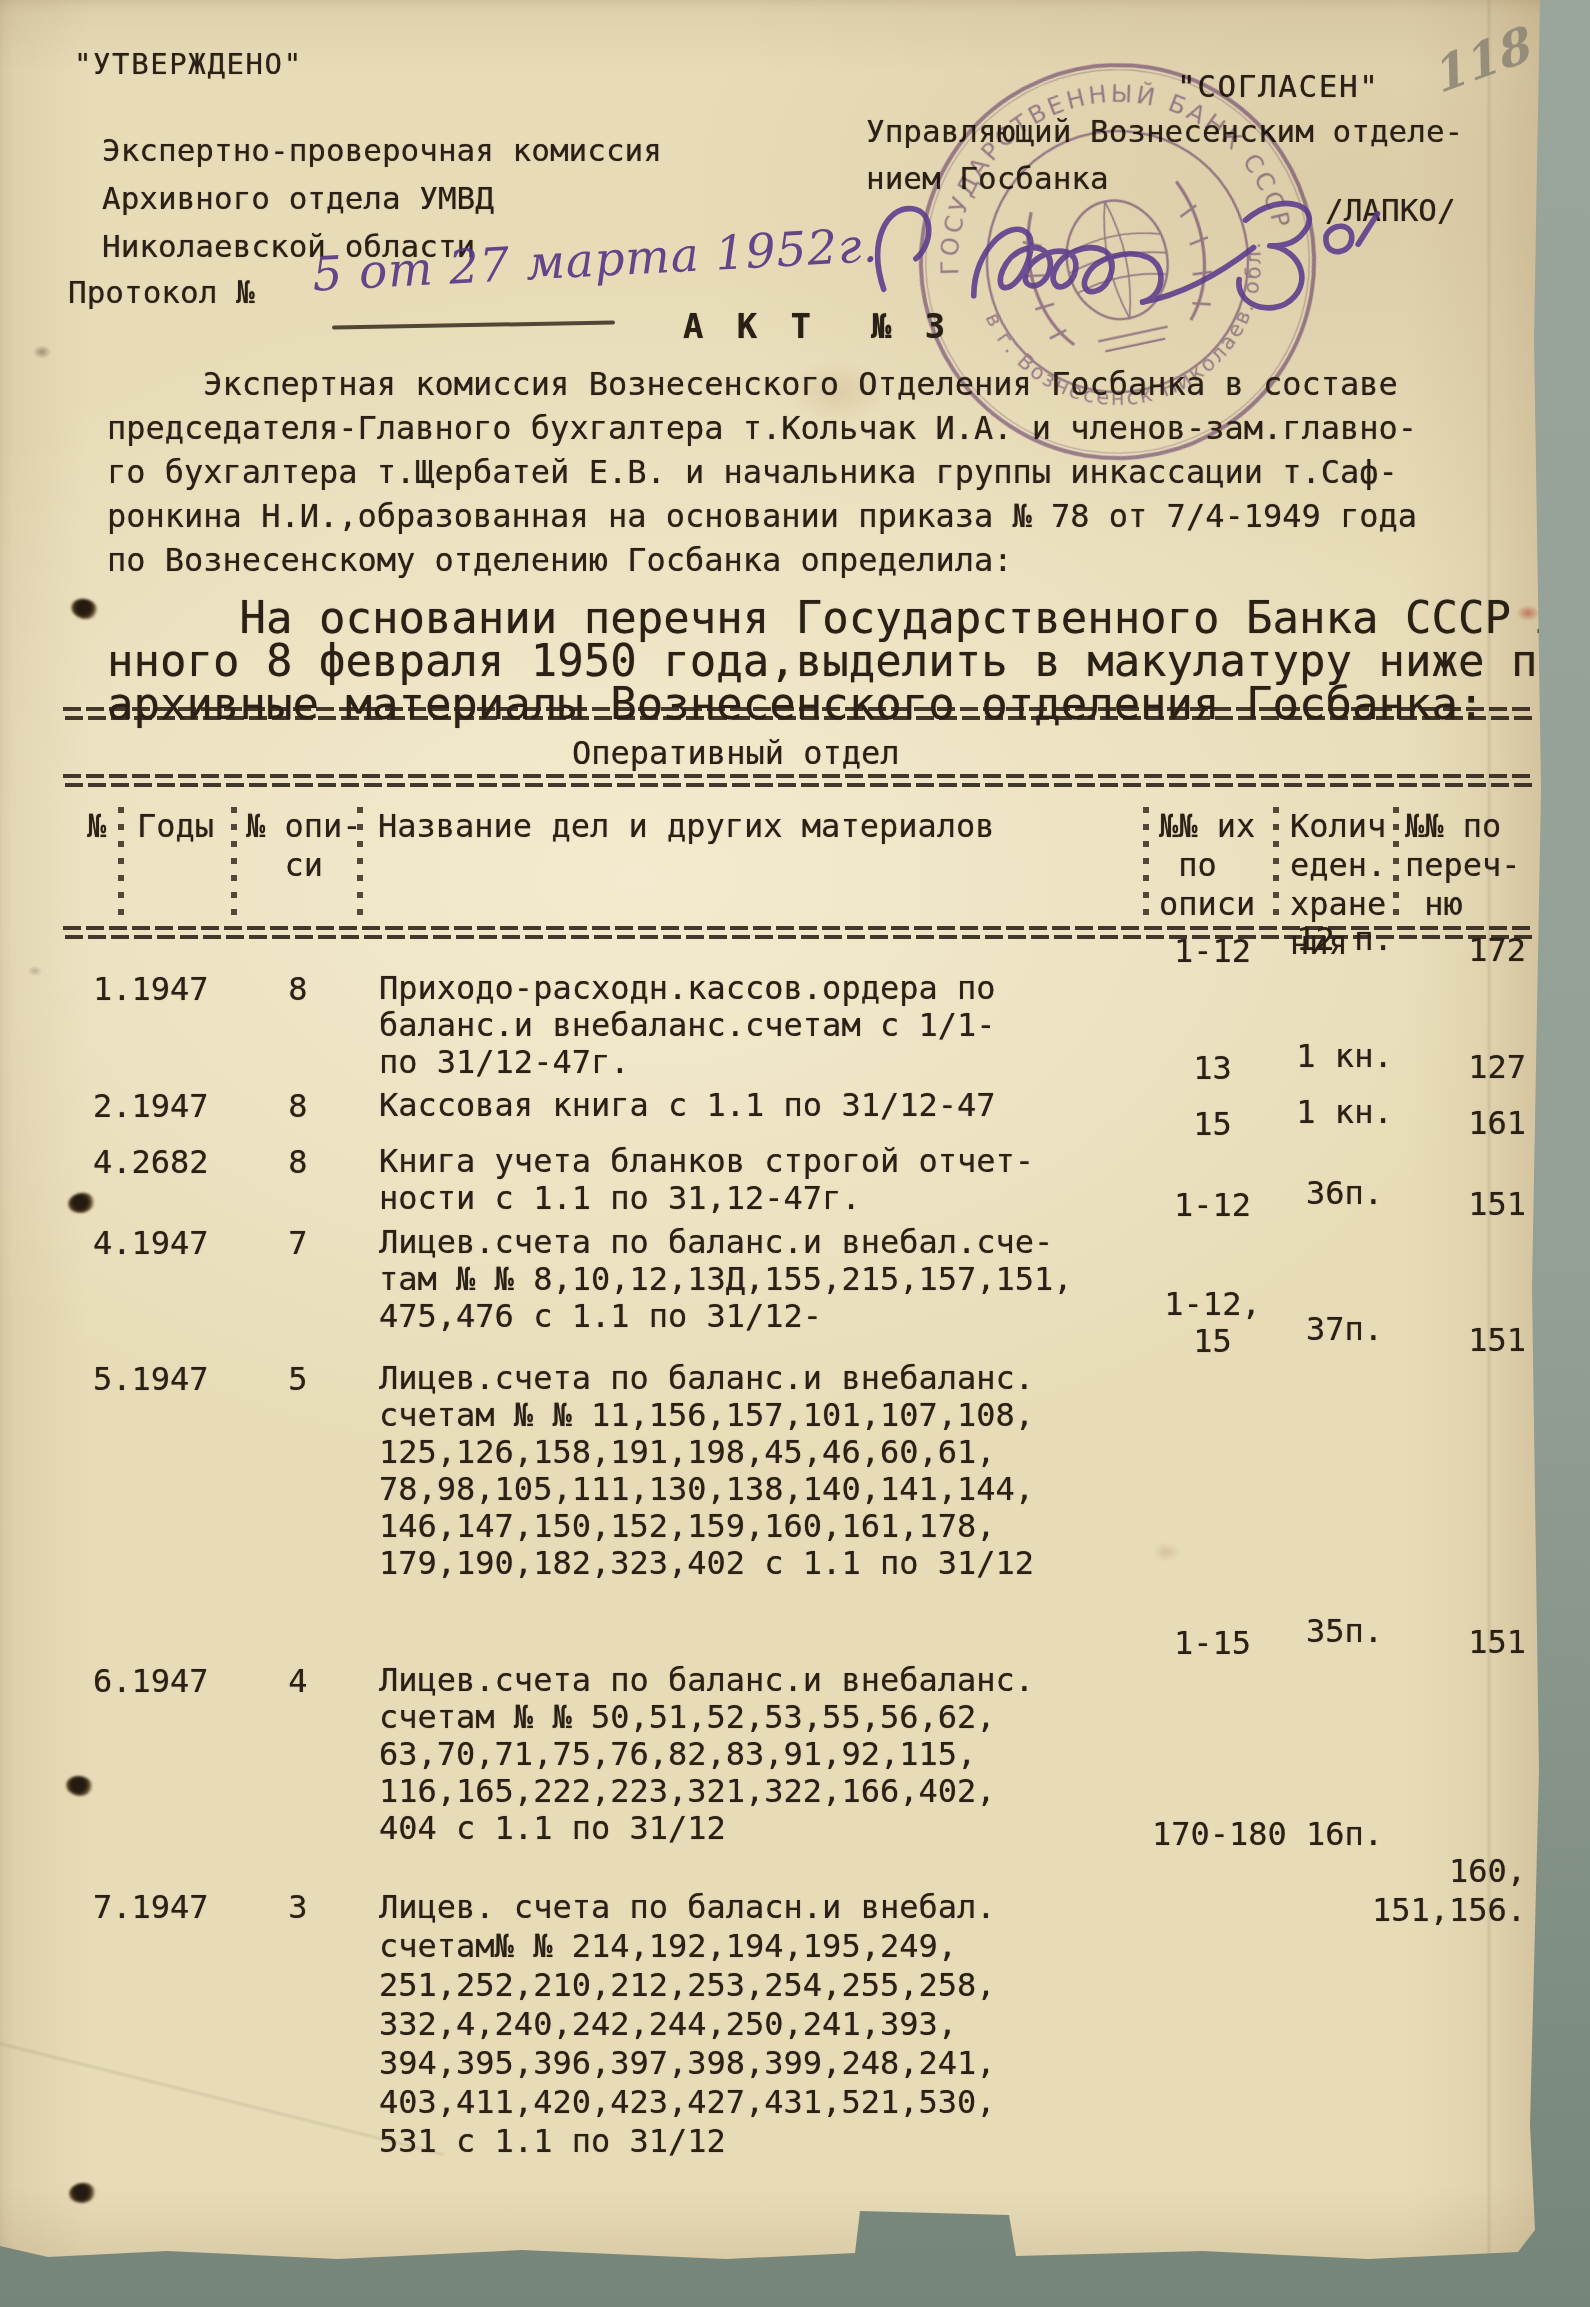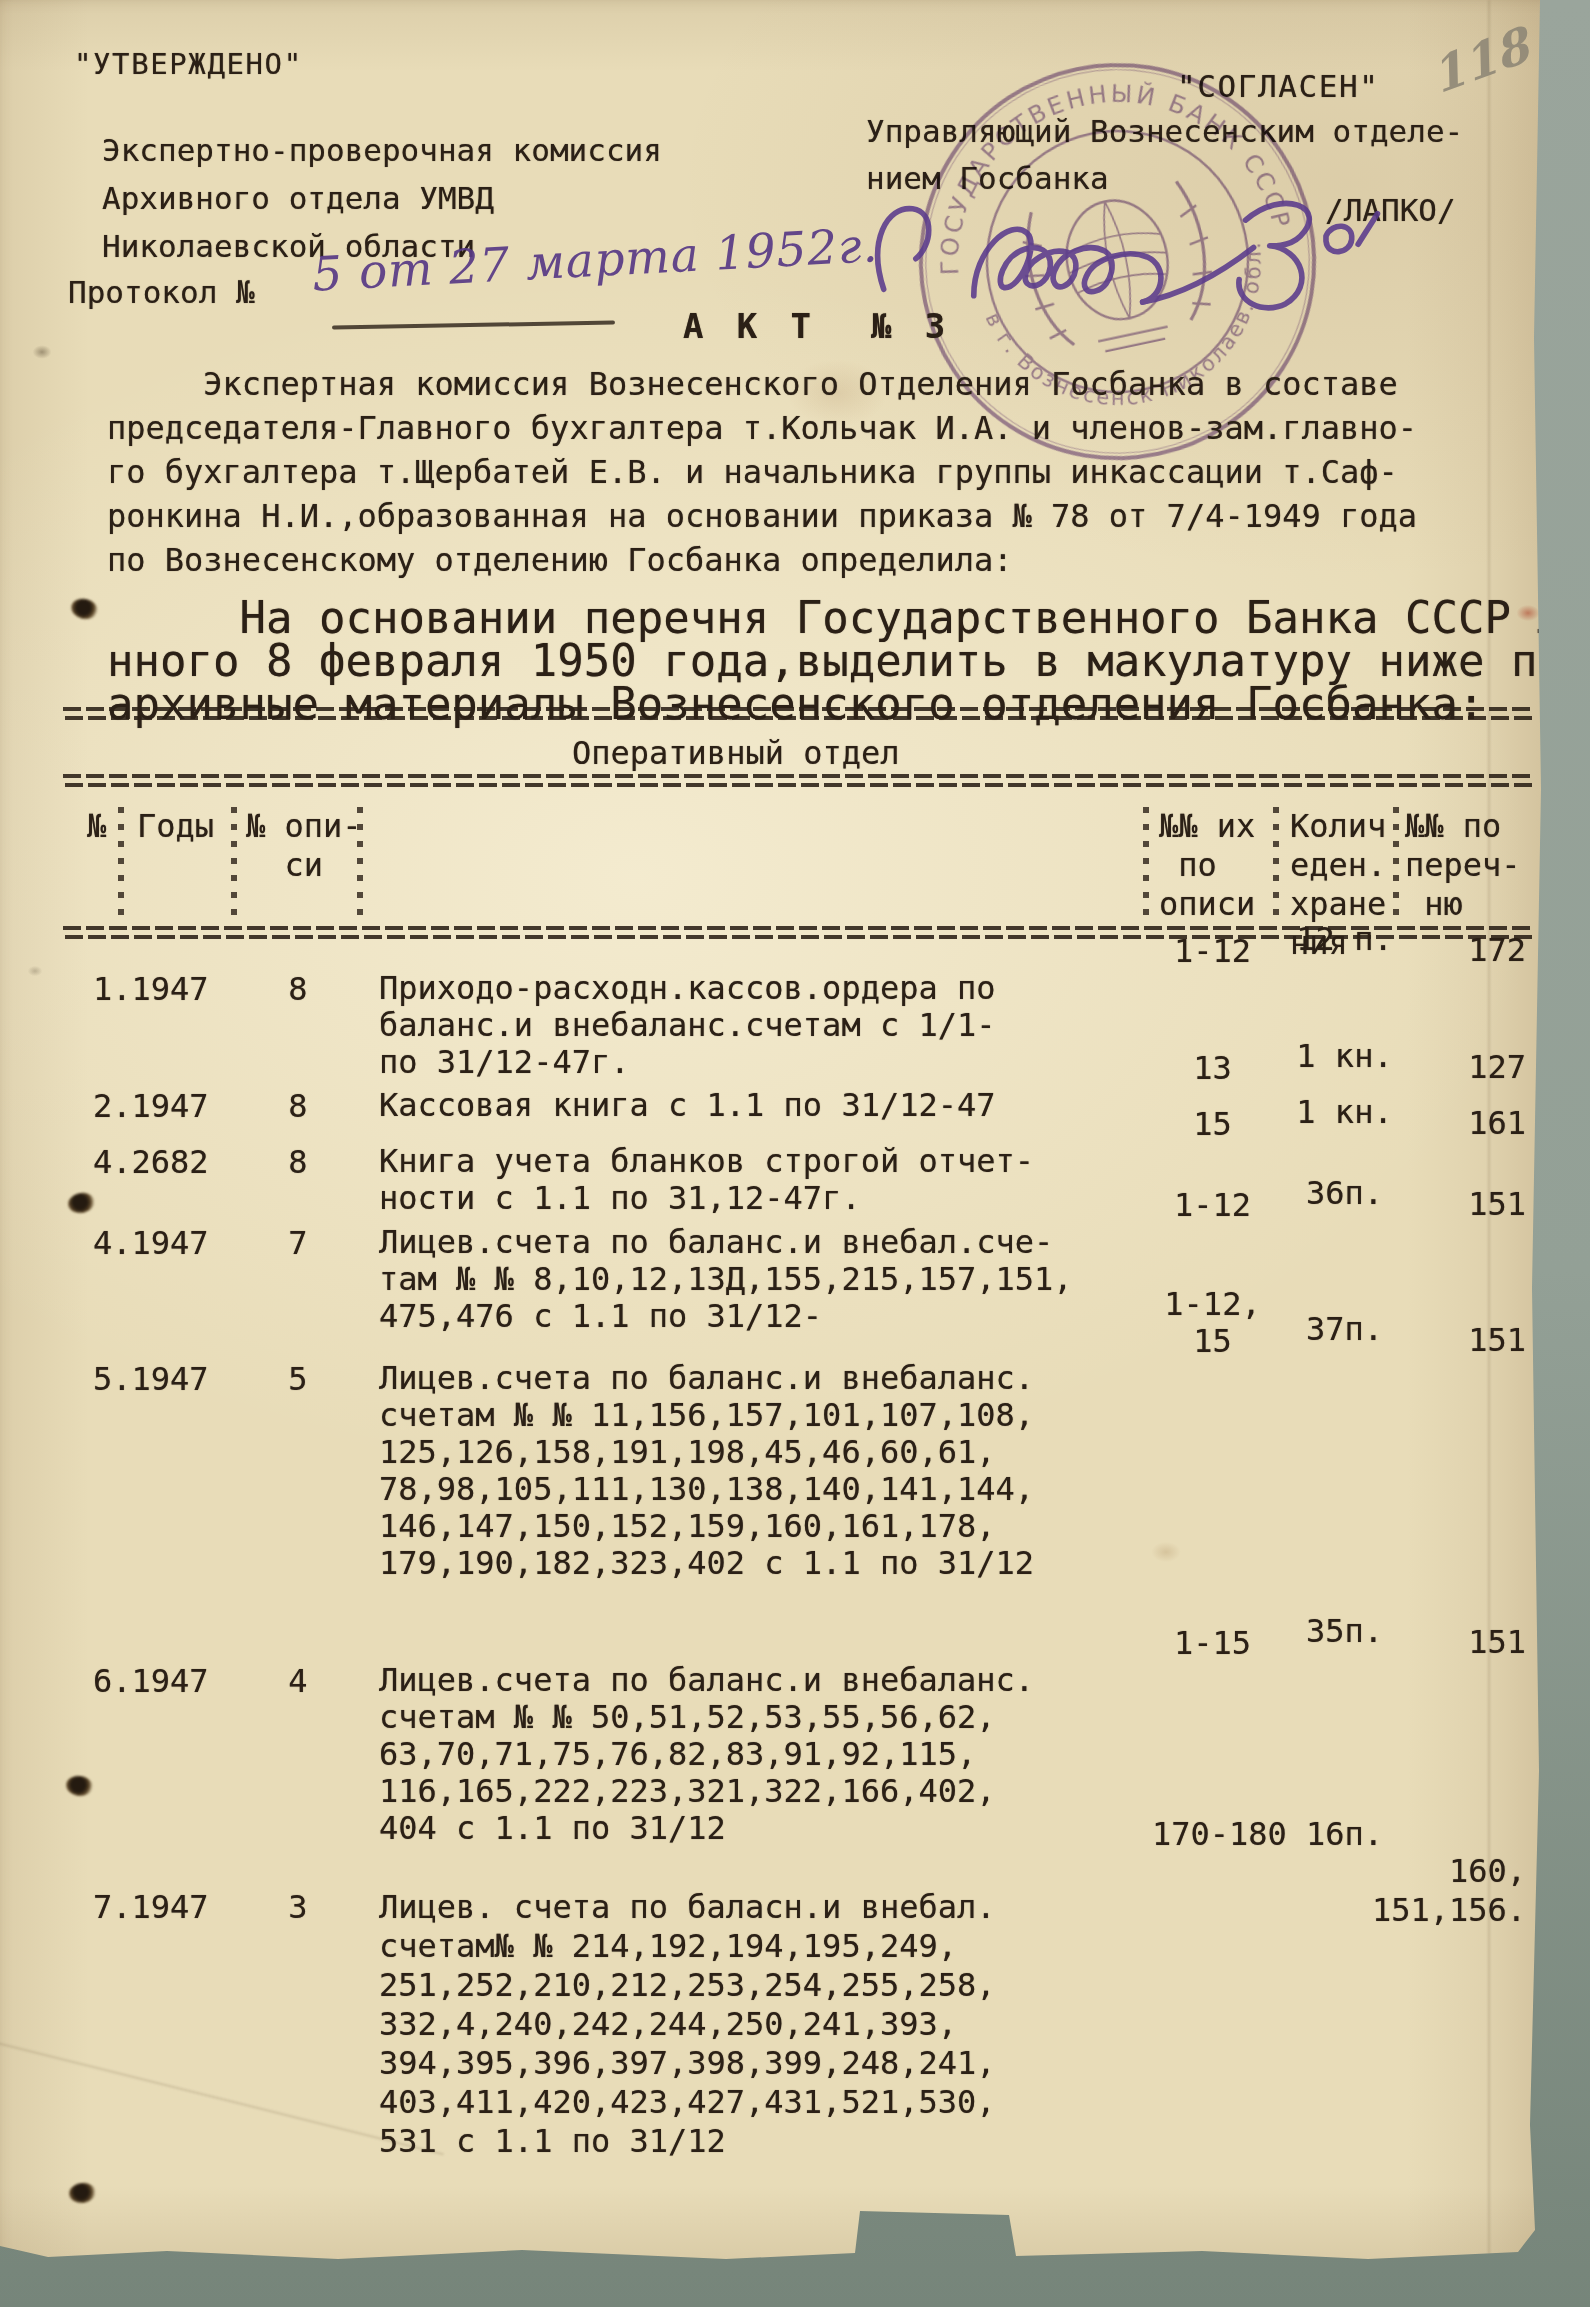--- a/index.html
+++ b/index.html
@@ -175,20 +175,21 @@
 архивные материалы Вознесенского отделения Госбанка:</div>
 
     <div class="sep sep1"></div>
     <div class="typed t-section">Оперативный отдел</div>
     <div class="sep sep2"></div>
 
     <div class="typed th th-no">№</div>
     <div class="typed th th-years">Годы</div>
     <div class="typed th th-opis">№ опи-
   си</div>
+    <div class="typed th th-name">Название дел и других материалов</div>
     <div class="typed th th-their">№№ их
  по
 описи</div>
     <div class="typed th th-qty">Колич
 еден.
 хране
 ния</div>
     <div class="typed th th-list">№№ по
 переч-
  ню</div>

